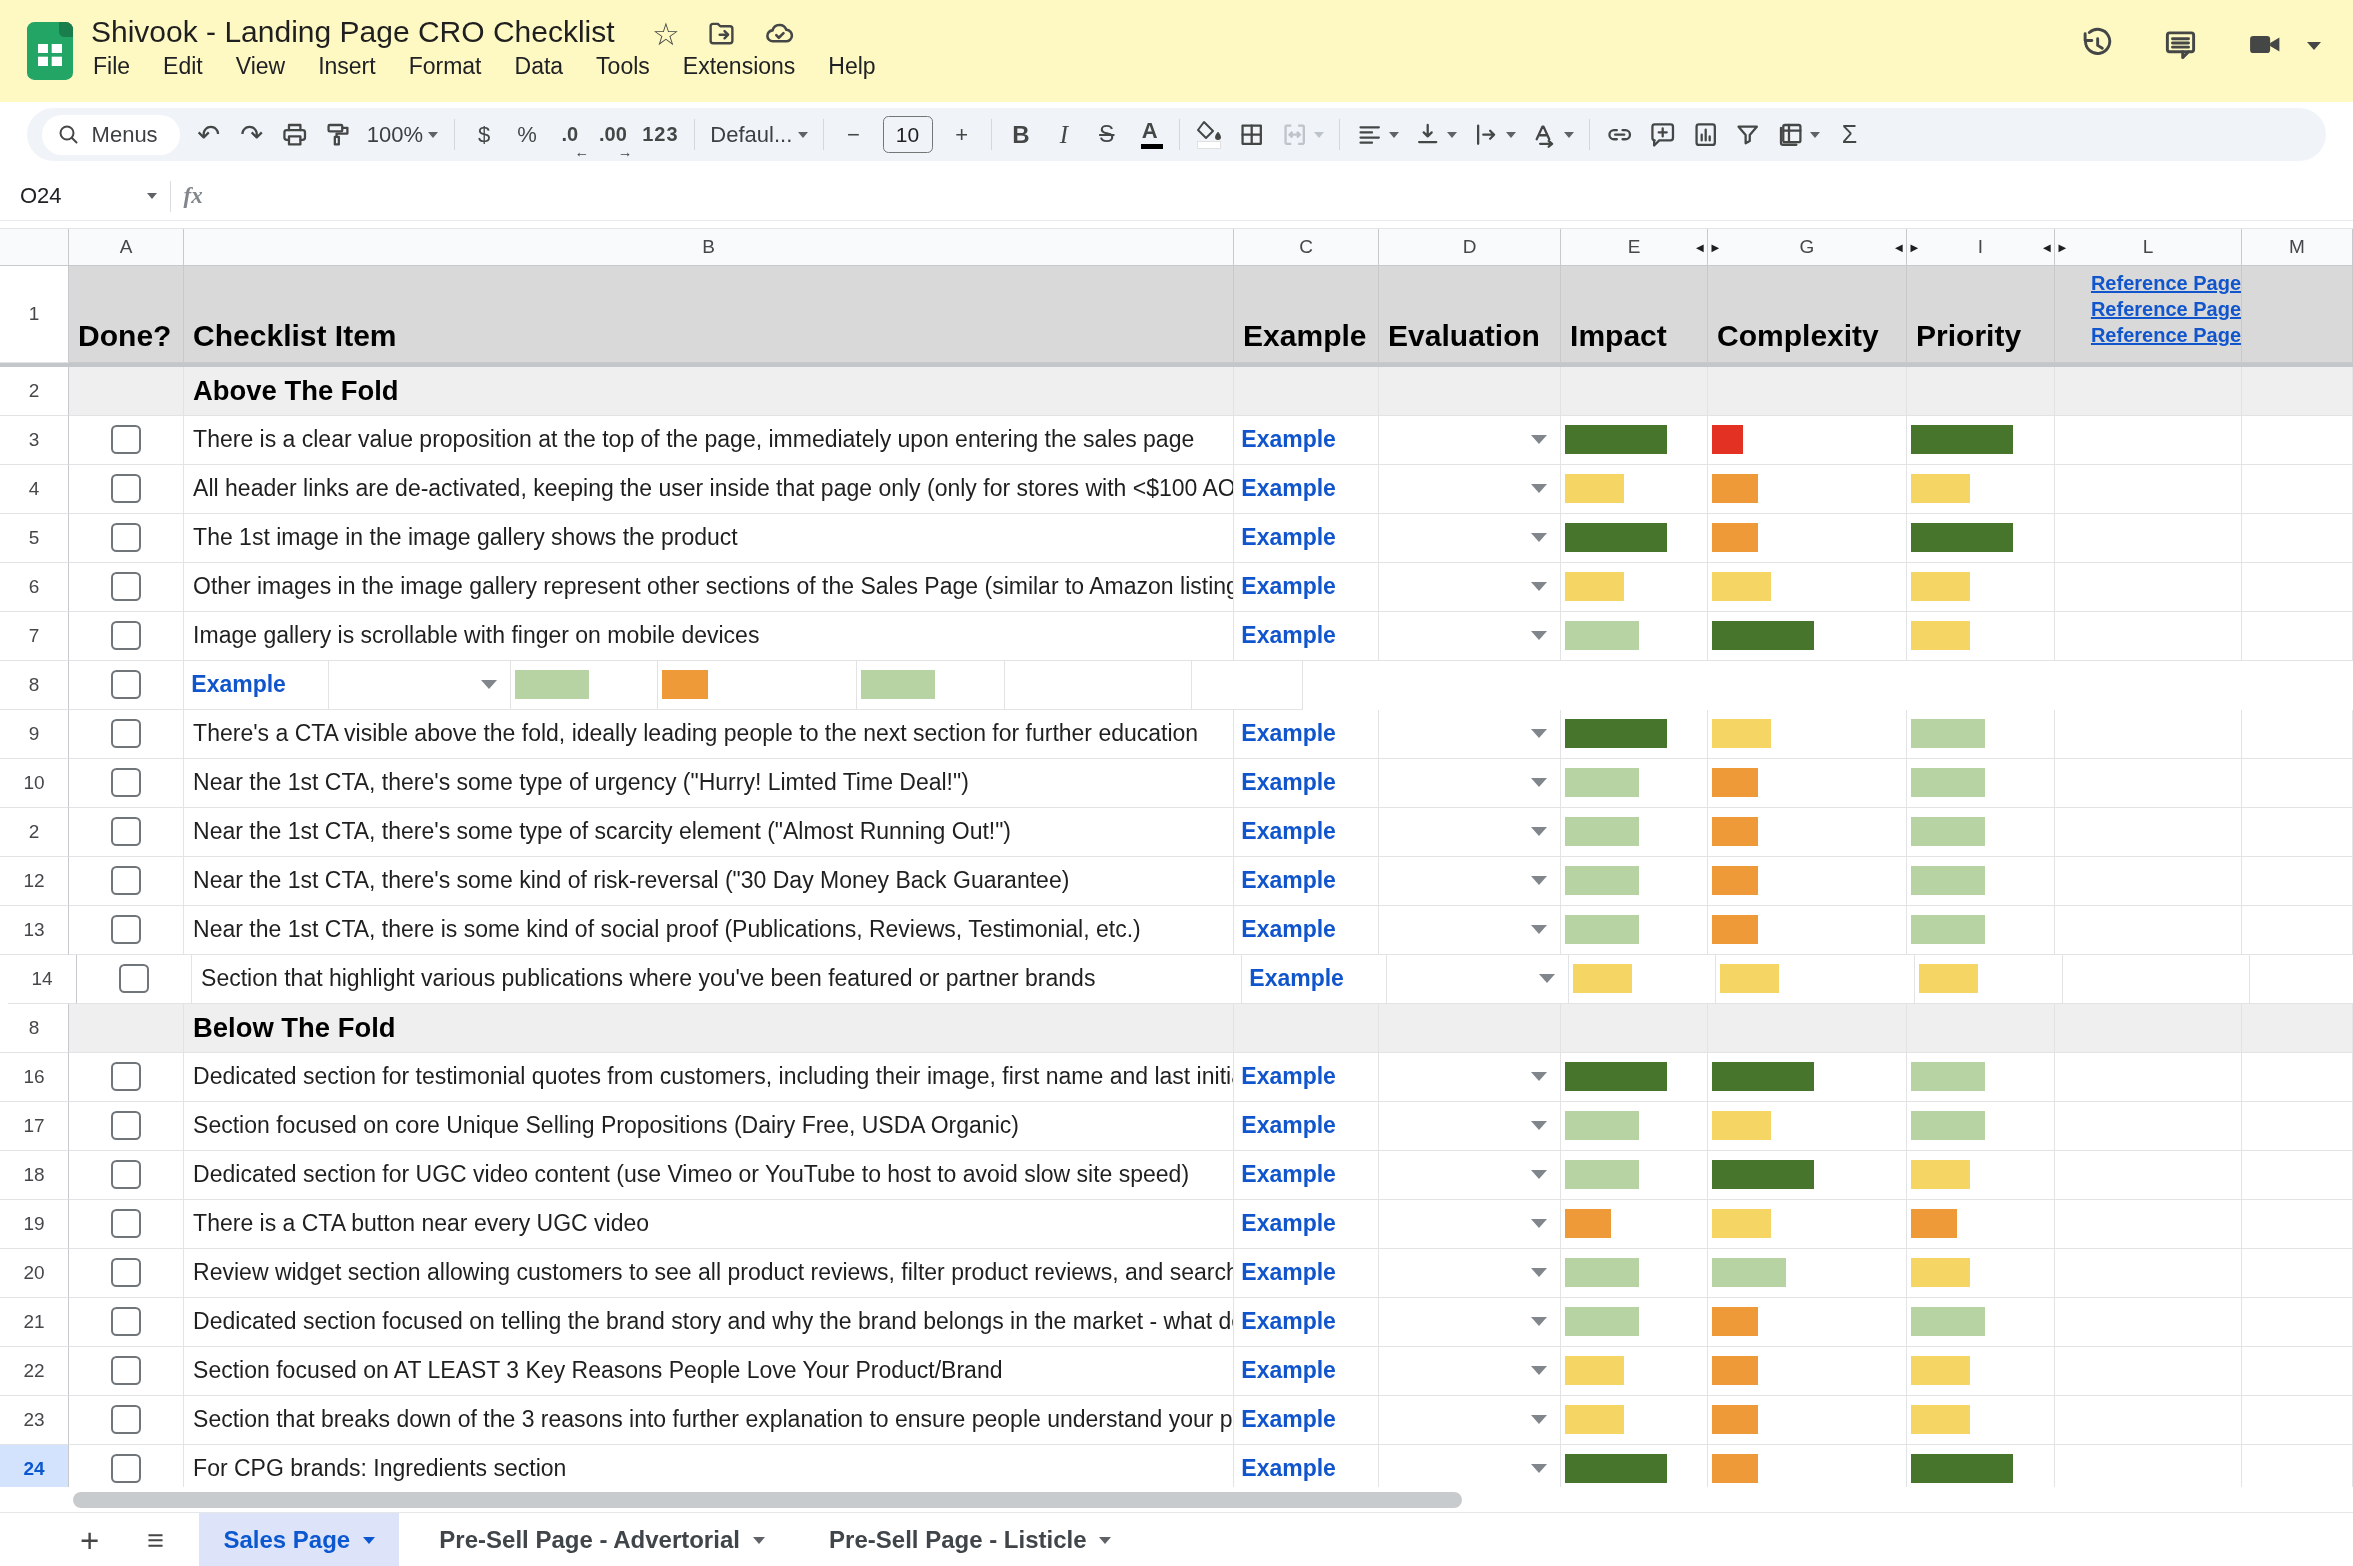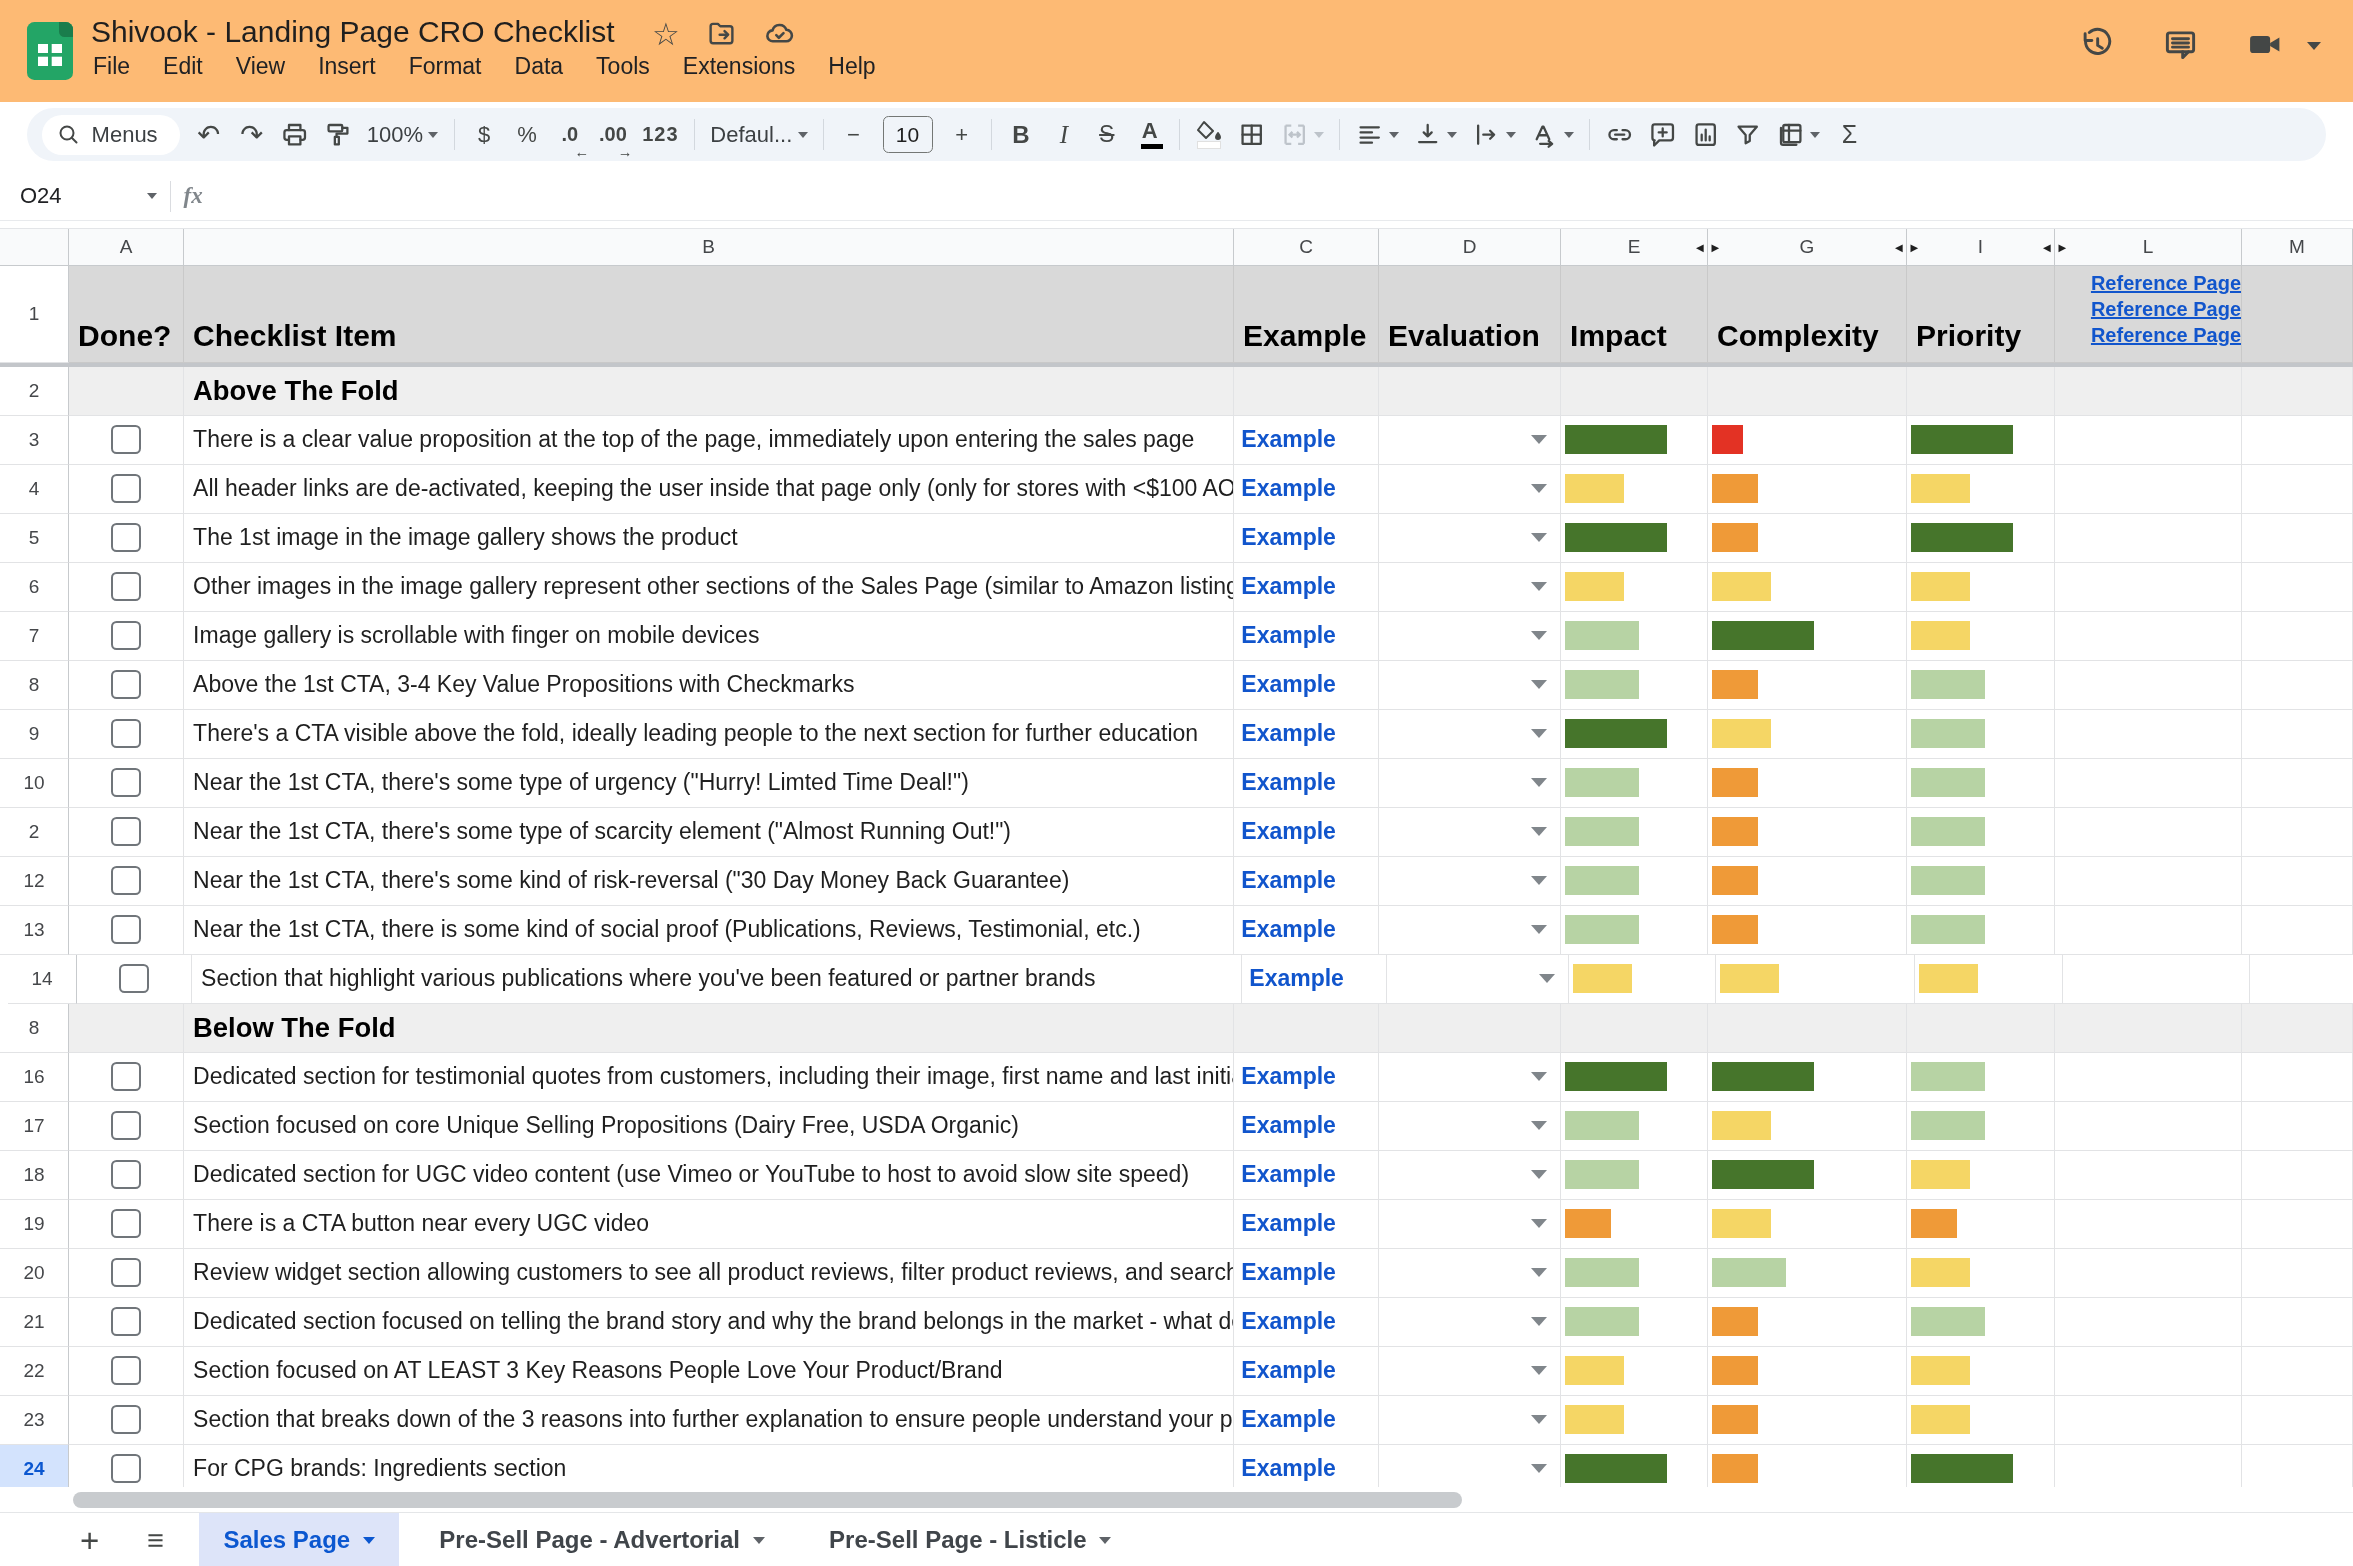--- a/index.html
+++ b/index.html
@@ -1,20 +1,20 @@
 <!DOCTYPE html>
 <html style="font-size:14.6px"><head>
 <meta charset="utf-8">
 <style>
   html,body{margin:0;padding:0;background:#fff;}
   .app{position:relative;width:2354px;height:1566px;background:#fff;overflow:hidden;
        font-family:"Liberation Sans",sans-serif;color:#202124;}
 
   
-  .titlebar{position:absolute;left:0;top:0;width:2354px;height:102px;background:#fdba74;}
+  .titlebar{position:absolute;left:0;top:0;width:2354px;height:102px;background:#fef9c3;}
   .logo{position:absolute;left:27.4px;top:22px;width:46px;height:58px;background:#23a566;border-radius:7.3px;}
   .logo .fold{position:absolute;right:0;top:0;width:14.6px;height:14.6px;background:#1a7d4c;border-radius:0 7.3px 0 5.5px;}
   .logo .grid{position:absolute;left:11px;top:22px;width:24px;height:22px;background:#fff;
               -webkit-mask:none;}
   .logo .grid::before{content:"";position:absolute;left:0;top:0;right:0;bottom:0;
       background:linear-gradient(#23a566,#23a566) 10px 0/3.7px 100% no-repeat,
                  linear-gradient(#23a566,#23a566) 0 9.1px/100% 3.7px no-repeat;}
   .doc-title{position:absolute;left:91px;top:14.6px;font-size:30px;font-weight:500;color:#1f1f1f;}
   .title-icons{position:absolute;top:16.4px;display:flex;gap:27.4px;align-items:center;color:#444746;}
   .menu-row{position:absolute;left:93px;top:53px;display:flex;gap:33px;font-size:23px;color:#202124;}
@@ -457,21 +457,20 @@
             <div class="bar" style="width: 59px; background: rgb(245, 214, 101);"></div>
           </div>
           <div class="gcell" style="width: 187px; height: 49px; flex: 0 0 187px;"></div>
           <div class="gcell" style="width: 111px; height: 49px; flex: 0 0 111px;"></div>
         </div>
         <div class="grow" style="height: 49px;">
           <div class="gutter" style="flex: 0 0 69px; width: 69px; height: 49px;">8</div>
           <div class="gcell cbwrap" style="width: 115px; height: 49px; flex: 0 0 115px;">
             <div class="checkbox"></div>
           </div>
-          <div class="gcell item-text" style="width: 1050px; height: 49px; flex: 0 0 1050px;">Above the 1st CTA, 3-4 Key Value Propositions with Checkmarks</div>
           <div class="gcell example" style="width: 145px; height: 49px; flex: 0 0 145px; color: rgb(17, 85, 204);">Example</div>
           <div class="gcell evalcell" style="width: 182px; height: 49px; flex: 0 0 182px;">
             <span class="dd"></span>
           </div>
           <div class="gcell barcell" style="width: 147px; height: 49px; flex: 0 0 147px;">
             <div class="bar" style="width: 74px; background: rgb(183, 211, 164);"></div>
           </div>
           <div class="gcell barcell" style="width: 199px; height: 49px; flex: 0 0 199px;">
             <div class="bar" style="width: 46px; background: rgb(239, 154, 56);"></div>
           </div>

